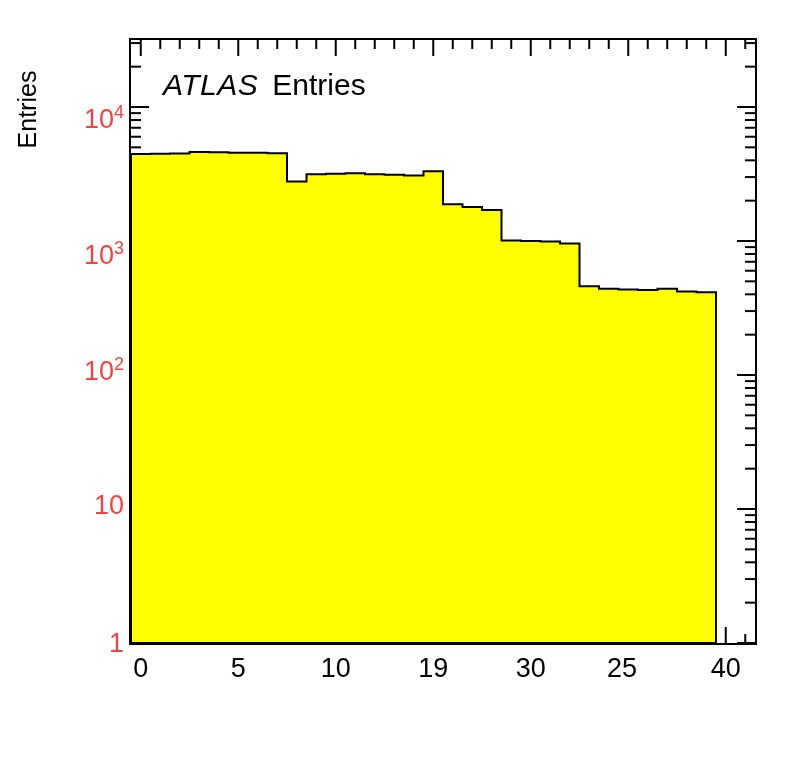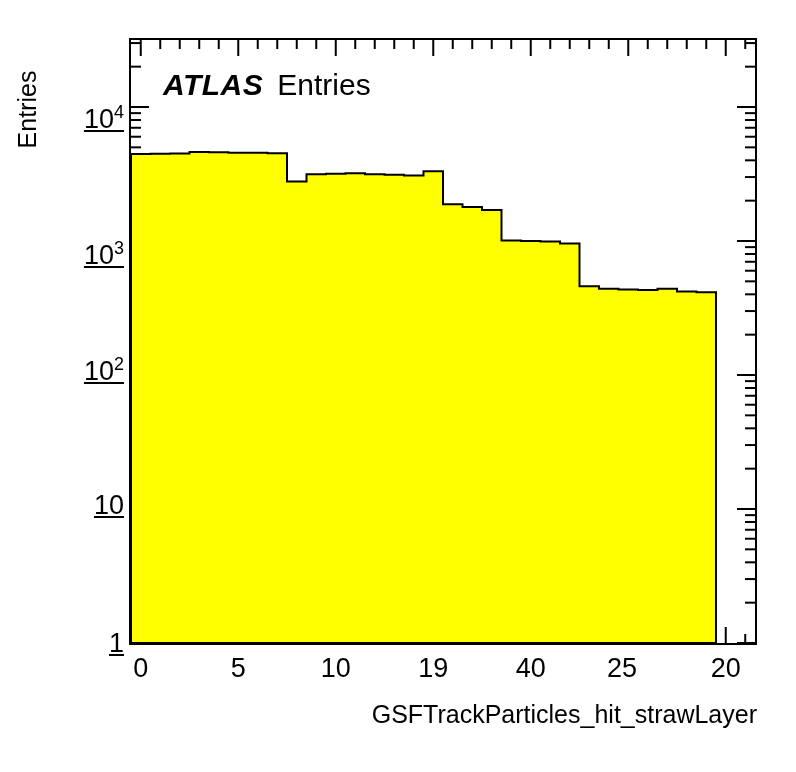--- a/index.html
+++ b/index.html
@@ -16,24 +16,23 @@
     background:#fff;
   }
   #plotsvg{position:absolute;left:0;top:0;}
 
   
   .ylab{
     position:absolute;
     right:0;
     text-align:left;
     font-size:27px;
-    color:#000000;
+    color:#ef4444;
     white-space:nowrap;
     line-height:1;
-    text-decoration:underline;
   }
   #ylabels{position:absolute;left:0px;top:0;width:124px;height:772px;}
   .ylab sup{font-size:18px;vertical-align:super;line-height:0;}
 
   #xlabels{position:absolute;left:0;top:655px;width:796px;height:40px;}
   .xlab{
     position:absolute;
     font-size:27px;
     color:#000;
     transform:translateX(-50%);
@@ -64,21 +63,21 @@
   }
 
   
   #annot{
     position:absolute;
     left:163px; top:68px;
     font-size:30px;
     color:#000;
     white-space:nowrap;
   }
-  #annot .atlas{font-weight:bold;font-style:italic;letter-spacing:0.5px;}
+  #annot .atlas{font-weight:normal;font-style:italic;letter-spacing:0.5px;}
   #annot .sub{font-weight:normal;font-style:normal;margin-left:14px;}
 </style>
 </head>
 <body>
 
 <div id="root">
 
   <div id="ylabels">
     <div class="ylab" style="top:106px;">
       <span>10</span><sup>4</sup>
@@ -245,25 +244,24 @@
         </g>
       <path id="histpath" fill="#ffff00" stroke="#000000" stroke-width="2" stroke-linejoin="miter" d="M 0.00 603.00 L 0.00 114.12 L 19.50 114.12 L 19.50 113.73 L 39.00 113.73 L 39.00 113.47 L 58.50 113.47 L 58.50 111.94 L 78.00 111.94 L 78.00 112.19 L 97.50 112.19 L 97.50 112.70 L 117.00 112.70 L 117.00 112.70 L 136.50 112.70 L 136.50 113.21 L 156.00 113.21 L 156.00 141.50 L 175.50 141.50 L 175.50 134.23 L 195.00 134.23 L 195.00 133.68 L 214.50 133.68 L 214.50 133.31 L 234.00 133.31 L 234.00 134.23 L 253.50 134.23 L 253.50 134.78 L 273.00 134.78 L 273.00 135.53 L 292.50 135.53 L 292.50 131.17 L 312.00 131.17 L 312.00 164.26 L 331.50 164.26 L 331.50 167.12 L 351.00 167.12 L 351.00 170.12 L 370.50 170.12 L 370.50 200.42 L 390.00 200.42 L 390.00 201.00 L 409.50 201.00 L 409.50 201.59 L 429.00 201.59 L 429.00 203.38 L 448.50 203.38 L 448.50 246.19 L 468.00 246.19 L 468.00 248.78 L 487.50 248.78 L 487.50 249.44 L 507.00 249.44 L 507.00 250.12 L 526.50 250.12 L 526.50 248.78 L 546.00 248.78 L 546.00 251.48 L 565.50 251.48 L 565.50 252.18 L 585.00 252.18 L 585.00 603.00 Z"></path>
     </svg>
   </div>
 
   <div id="xlabels">
       <div class="xlab" style="left: 140.75px;">0</div>
       <div class="xlab" style="left: 238.25px;">5</div>
       <div class="xlab" style="left: 335.75px;">10</div>
       <div class="xlab" style="left: 433.25px;">19</div>
-      <div class="xlab" style="left: 530.75px;">40</div>
+      <div class="xlab" style="left: 530.75px;">30</div>
       <div class="xlab" style="left: 622px;">25</div>
-      <div class="xlab" style="left: 725.75px;">20</div>
-    </div>
-
-  <div id="xtitle">GSFTrackParticles_hit_strawLayer</div>
+      <div class="xlab" style="left: 725.75px;">40</div>
+    </div>
+
   <div id="ytitle">Entries</div>
 
   <div id="annot">
     <span class="atlas">ATLAS</span><span class="sub">Entries</span>
   </div>
 
 </div>
 
 </body></html>

